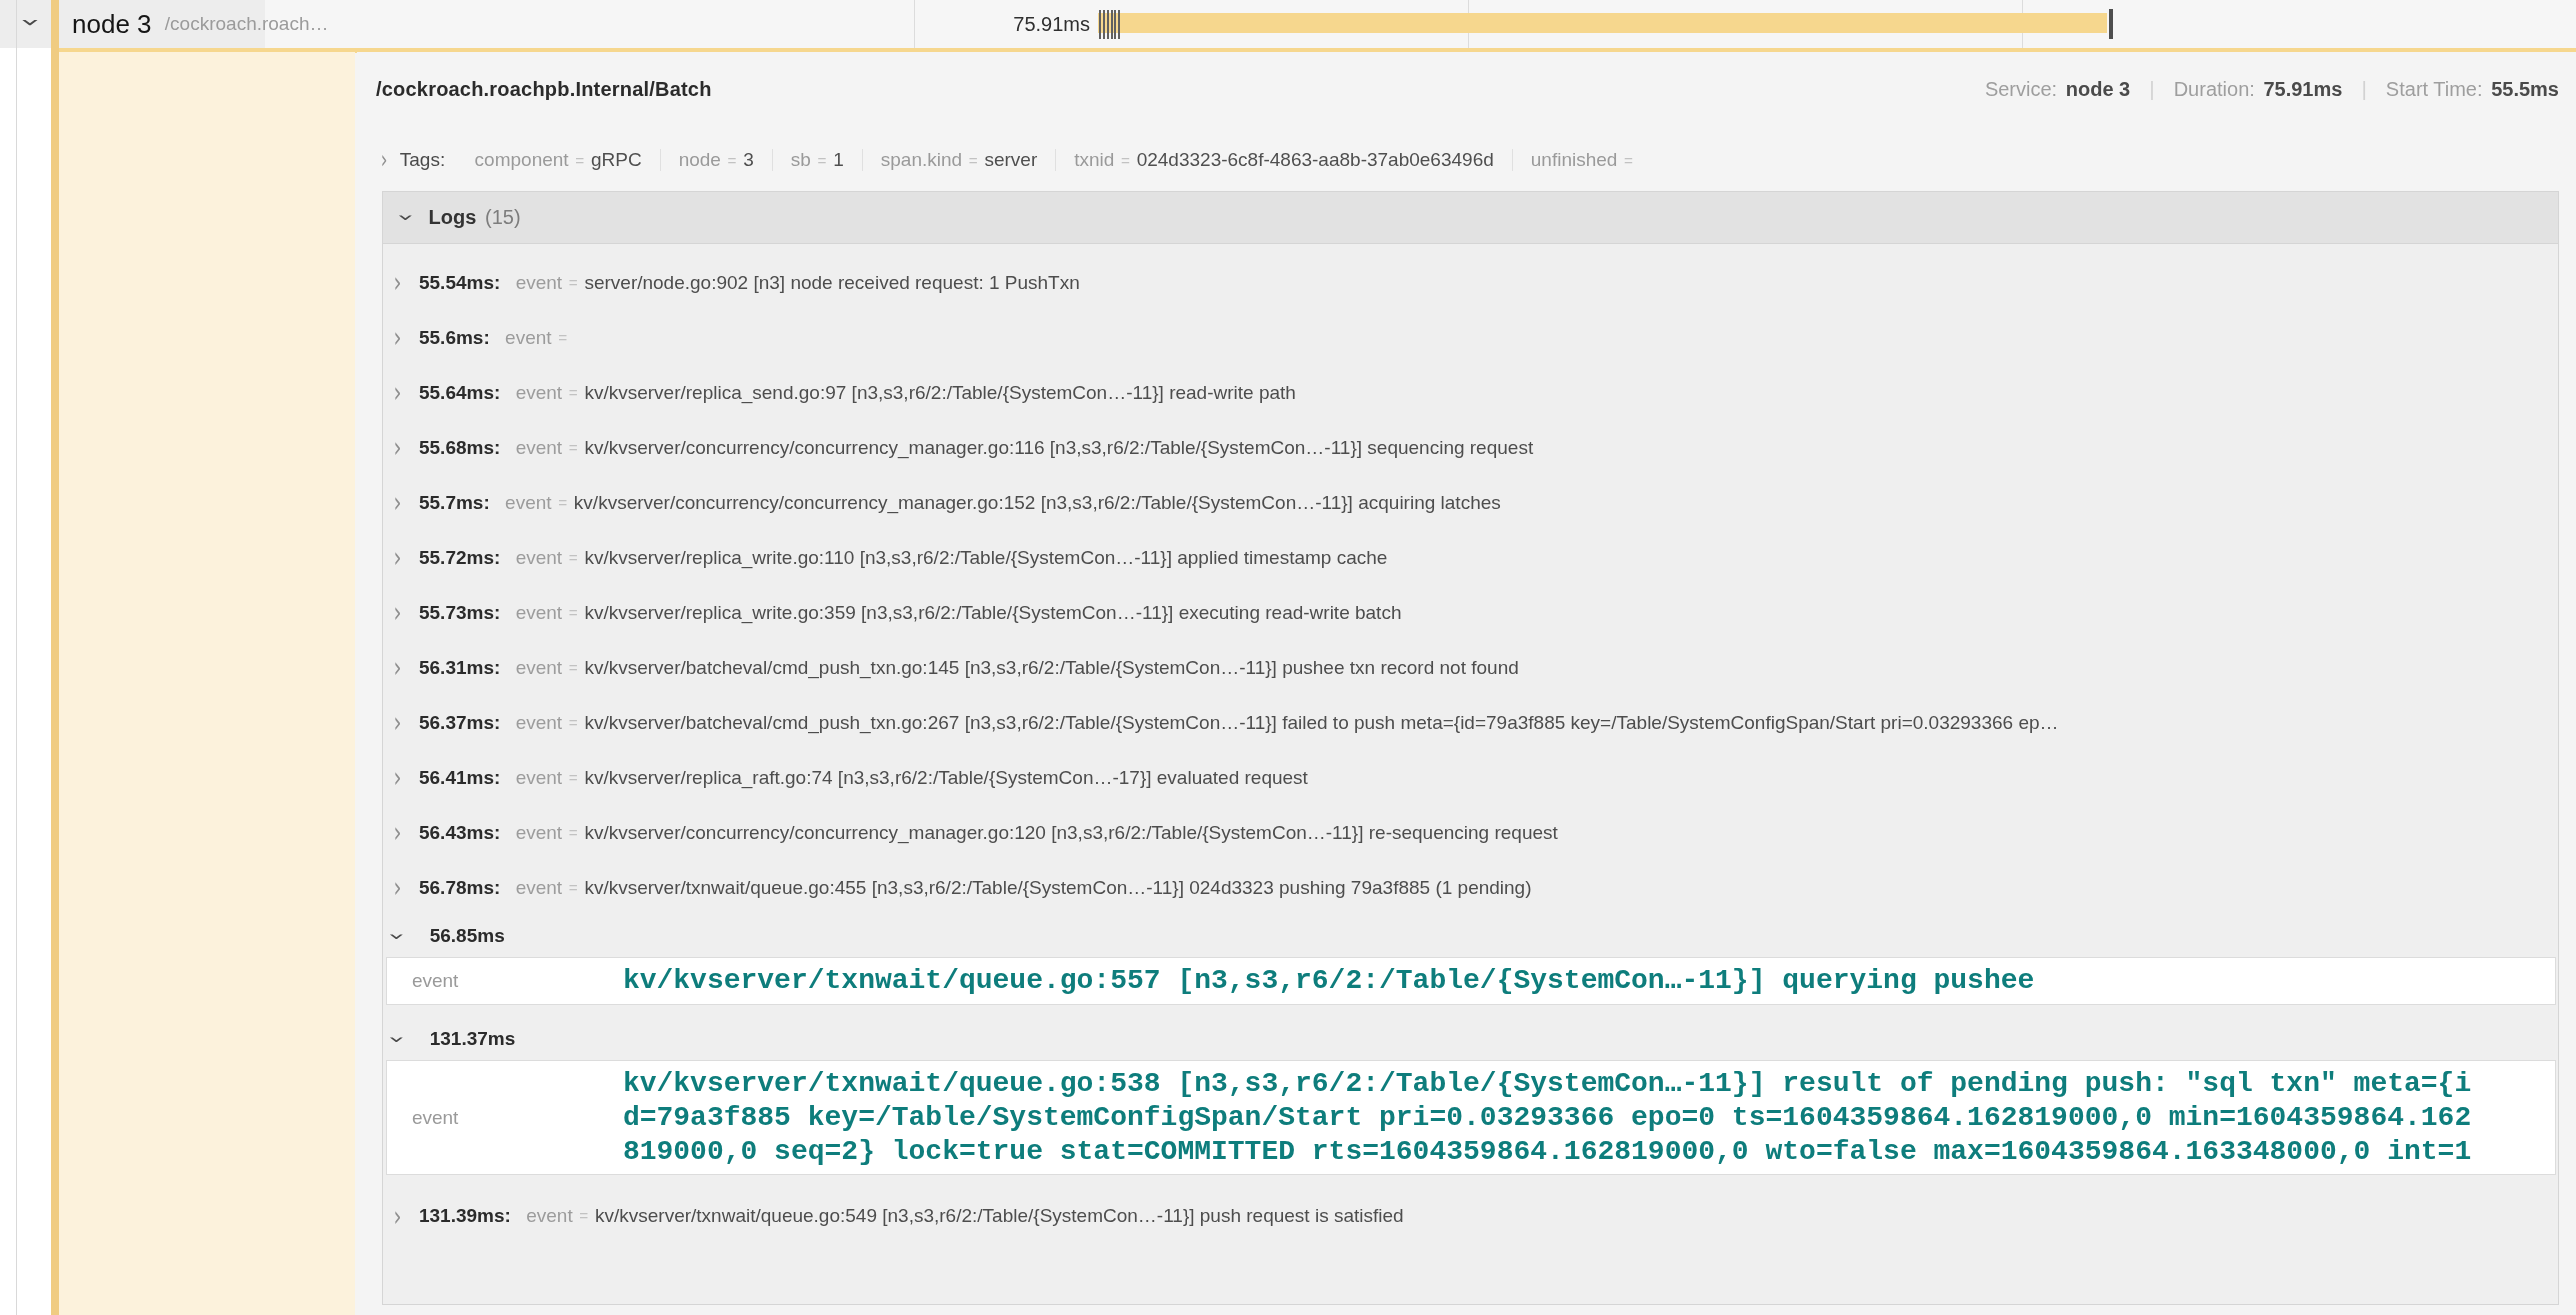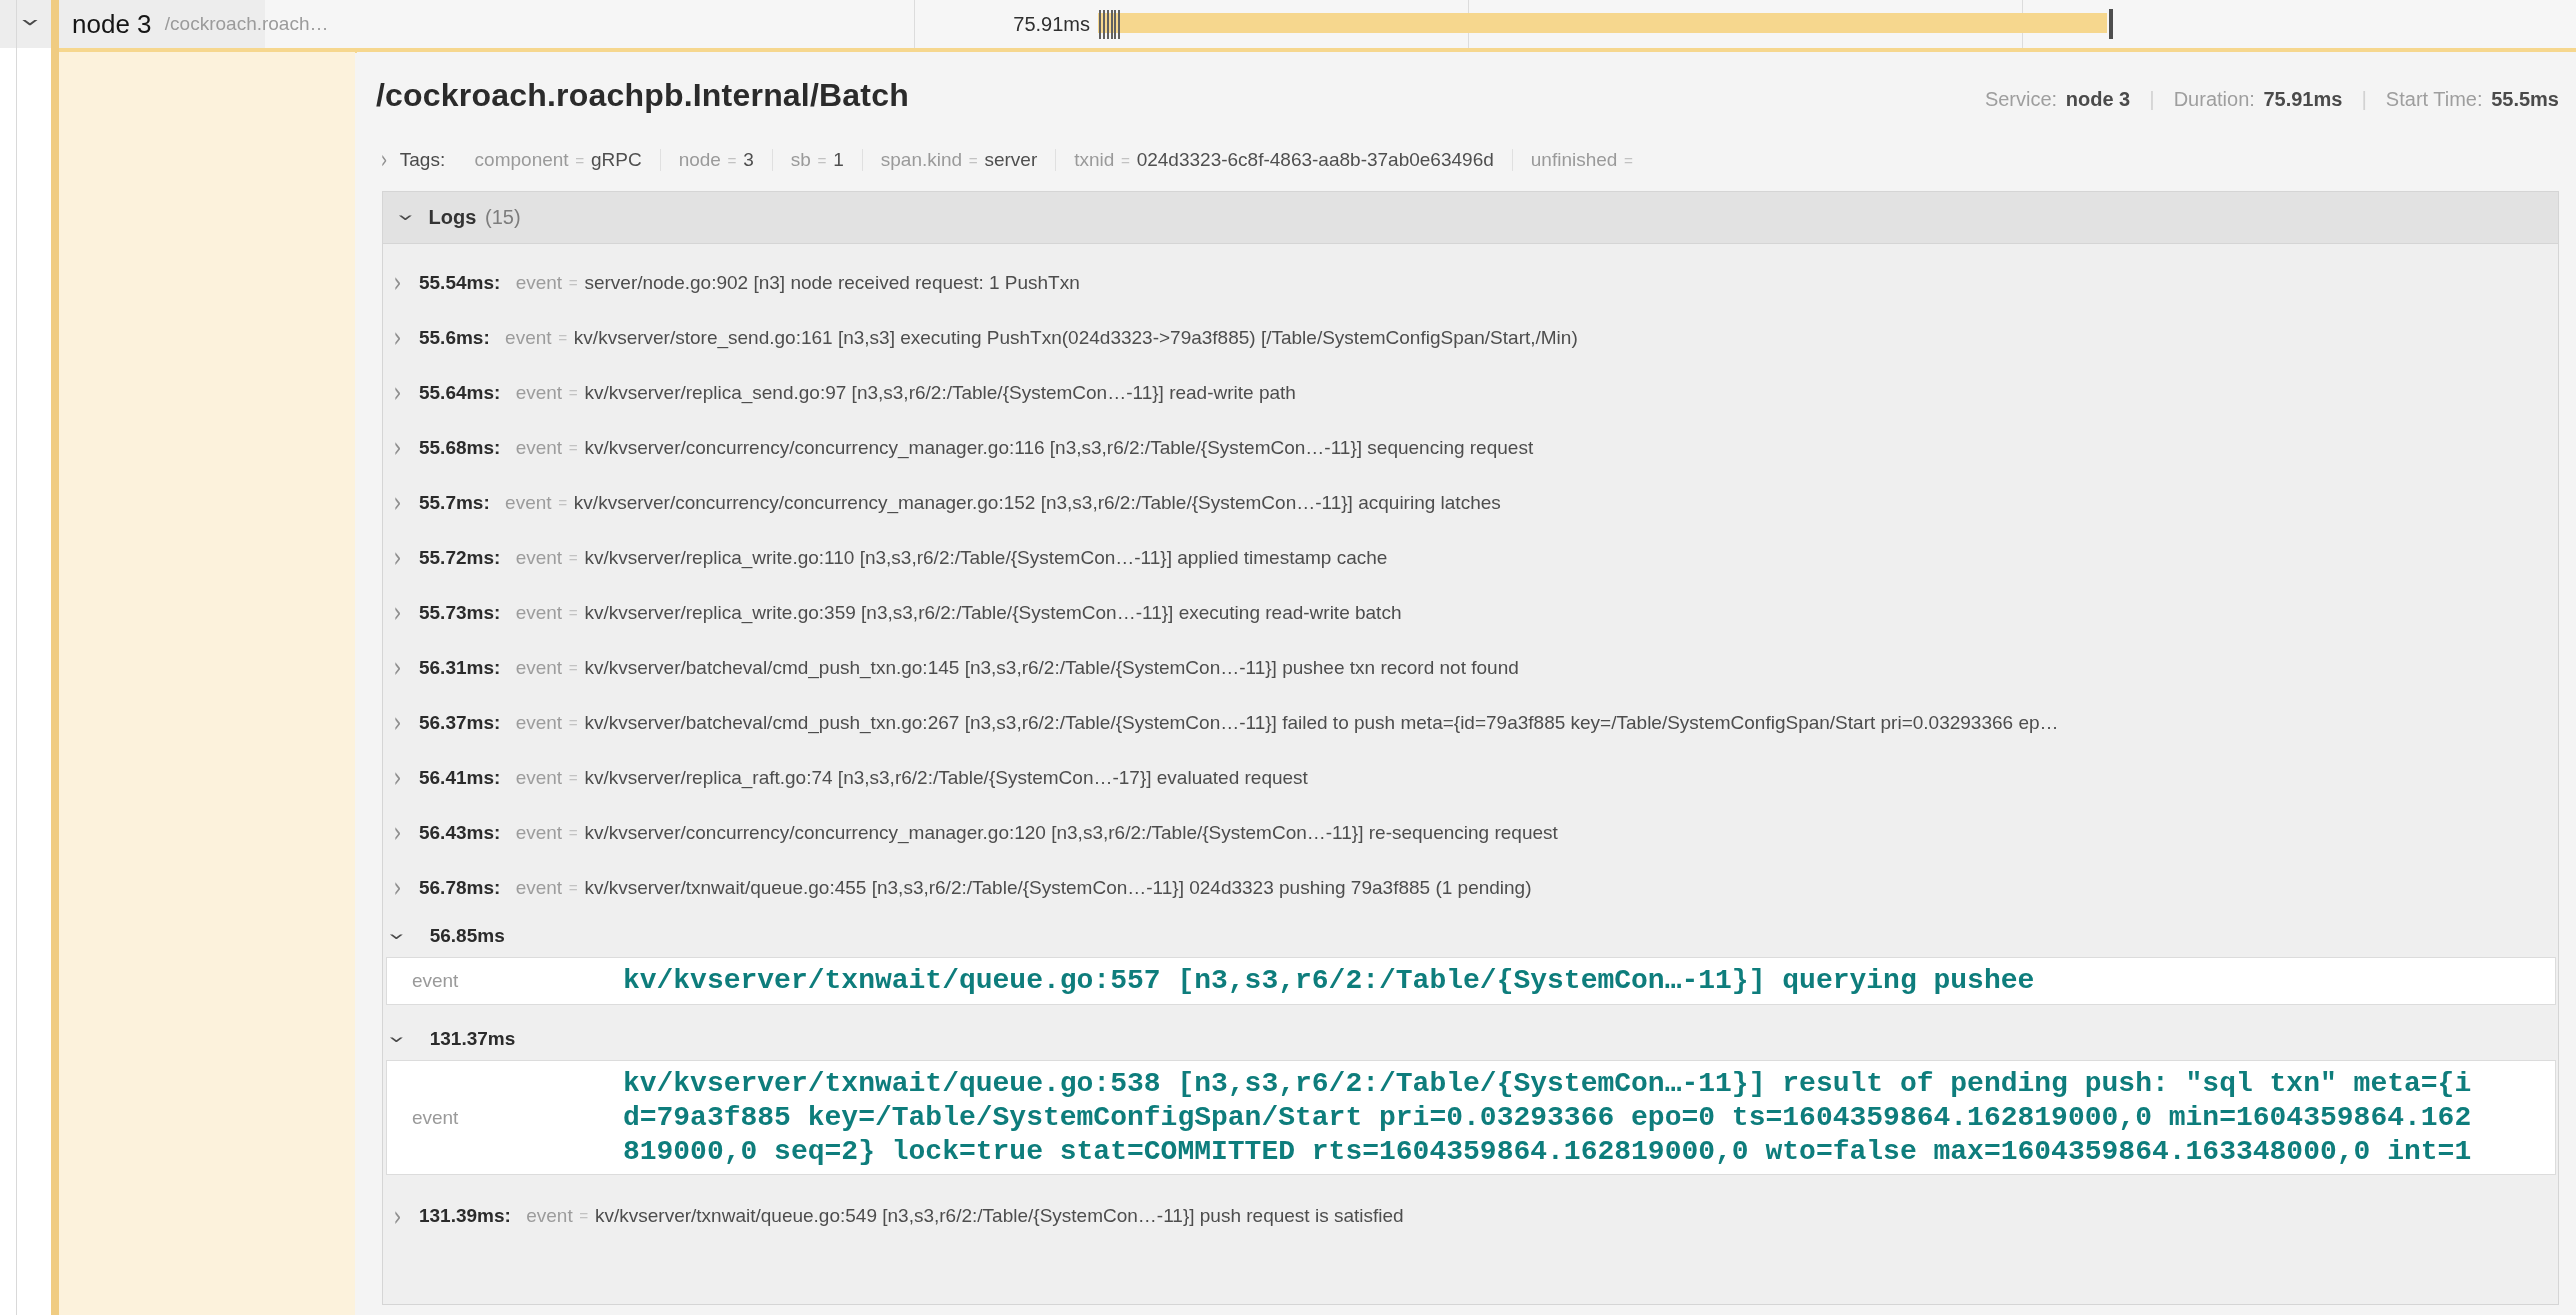--- a/index.html
+++ b/index.html
@@ -23,21 +23,21 @@
   .end-tick{position:absolute;left:2109px;top:8.6px;width:3.8px;height:30.5px;background:#4e4e4e;}
   .amber-underline{position:absolute;left:51px;top:48px;right:0;height:4.8px;background:#f6d78e;}
   
   .left-white{position:absolute;left:0;top:48px;width:51px;bottom:0;background:#ffffff;}
   .v-divider{position:absolute;left:16px;top:0;width:1px;height:1316px;background:#d9d9d9;z-index:2;}
   .amber-stripe{position:absolute;left:51px;top:0;width:7.6px;height:1316px;background:#f0cc82;z-index:3;}
   .cream-col{position:absolute;left:59px;top:52px;width:296px;bottom:0;background:#fcf2dc;}
   
   .panel{position:absolute;left:357px;top:52px;right:0;bottom:0;background:#f4f4f4;}
   .title-row{position:absolute;left:19px;right:17px;top:25px;display:flex;justify-content:space-between;align-items:baseline;}
-  .title{font-size:32px;font-weight:700;color:#2b2b2b;letter-spacing:0.2px;}
+  .title{font-size:20px;font-weight:700;color:#2b2b2b;letter-spacing:0.2px;}
   .meta{display:flex;align-items:baseline;font-size:20px;color:#9e9e9e;white-space:nowrap;}
   .meta .mv{color:#4a4a4a;font-weight:700;margin-left:8.6px;}
   .meta .sep{margin:0 19px;color:#d2d2d2;font-size:21px;font-weight:400;}
   .tags-row{position:absolute;left:23px;top:97px;display:flex;align-items:center;font-size:19px;white-space:nowrap;}
   .tags-label{font-weight:400;color:#4a4a4a;margin:0 11.4px 0 11.4px;}
   .tag{padding:0 18px;border-left:1px solid #e0e0e0;color:#9a9a9a;text-align:center;}
   .tag:first-of-type{border-left:none;}
   .tag .tv{color:#4f4f4f;}
   .eq{color:#c2c2c2;font-size:15.3px;margin:0 6.7px;}
   
@@ -135,21 +135,20 @@
           <span class="time">55.54ms:</span>
           <span class="key">event</span>
           <span class="eq">=</span>
           <span class="msg">server/node.go:902 [n3] node received request: 1 PushTxn</span>
         </div>
         <div class="lrow">
           <span class="chev chev-r row-chev">›</span>
           <span class="time">55.6ms:</span>
           <span class="key">event</span>
           <span class="eq">=</span>
-          <span class="msg">kv/kvserver/store_send.go:161 [n3,s3] executing PushTxn(024d3323-&gt;79a3f885) [/Table/SystemConfigSpan/Start,/Min)</span>
         </div>
         <div class="lrow">
           <span class="chev chev-r row-chev">›</span>
           <span class="time">55.64ms:</span>
           <span class="key">event</span>
           <span class="eq">=</span>
           <span class="msg">kv/kvserver/replica_send.go:97 [n3,s3,r6/2:/Table/{SystemCon…-11}] read-write path</span>
         </div>
         <div class="lrow">
           <span class="chev chev-r row-chev">›</span>

